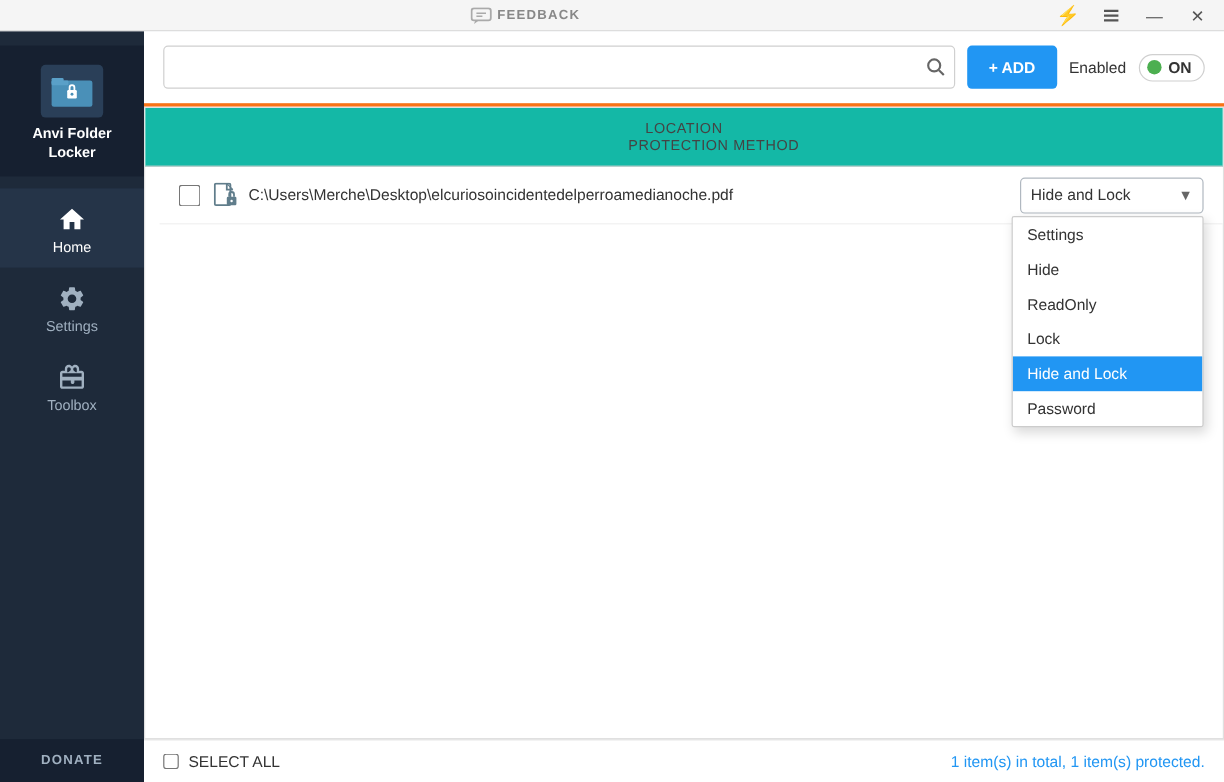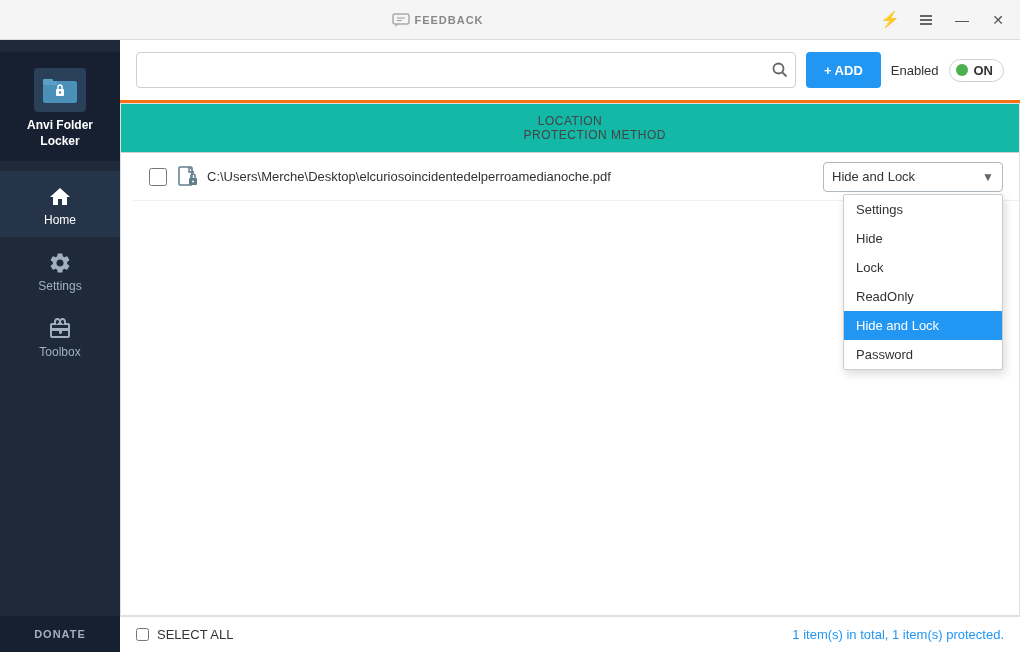--- a/index.html
+++ b/index.html
@@ -9,21 +9,21 @@
       height: 652px;
       background: #e8e8e8;
       display: flex;
       flex-direction: column;
       overflow: hidden;
     }
 
     
     .titlebar {
       background: #f5f5f5;
-      height: 40px;
+      height: 26px;
       display: flex;
       align-items: center;
       justify-content: center;
       padding: 0 8px;
       border-bottom: 1px solid #ddd;
       gap: 8px;
     }
     .titlebar-feedback {
       display: flex;
       align-items: center;
@@ -287,21 +287,21 @@
     }
     .file-path {
       flex: 1;
       font-size: 13px;
       color: #333;
       overflow: hidden;
       text-overflow: ellipsis;
       white-space: nowrap;
     }
     .method-dropdown-wrapper {
-      width: 180px;
+      width: 153px;
       position: relative;
       flex-shrink: 0;
     }
     .method-select-display {
       width: 100%;
       height: 30px;
       border: 1.5px solid #b0b8c0;
       border-radius: 4px;
       background: white;
       display: flex;
@@ -476,22 +476,22 @@
           <span class="file-path">C:\Users\Merche\Desktop\elcuriosoincidentedelperroamedianoche.pdf</span>
           <div class="method-dropdown-wrapper">
             <div class="method-select-display">
               <span>Hide and Lock</span>
               <span class="dropdown-arrow">▼</span>
             </div>
 
             <div class="dropdown-menu">
               <div class="dropdown-item">Settings</div>
               <div class="dropdown-item">Hide</div>
+              <div class="dropdown-item">ReadOnly</div>
               <div class="dropdown-item">Lock</div>
-              <div class="dropdown-item">ReadOnly</div>
               <div class="dropdown-item selected">Hide and Lock</div>
               <div class="dropdown-item">Password</div>
             </div>
           </div>
         </div>
       </div>
     </div>
 
     <div class="footer">
       <div class="footer-left">

